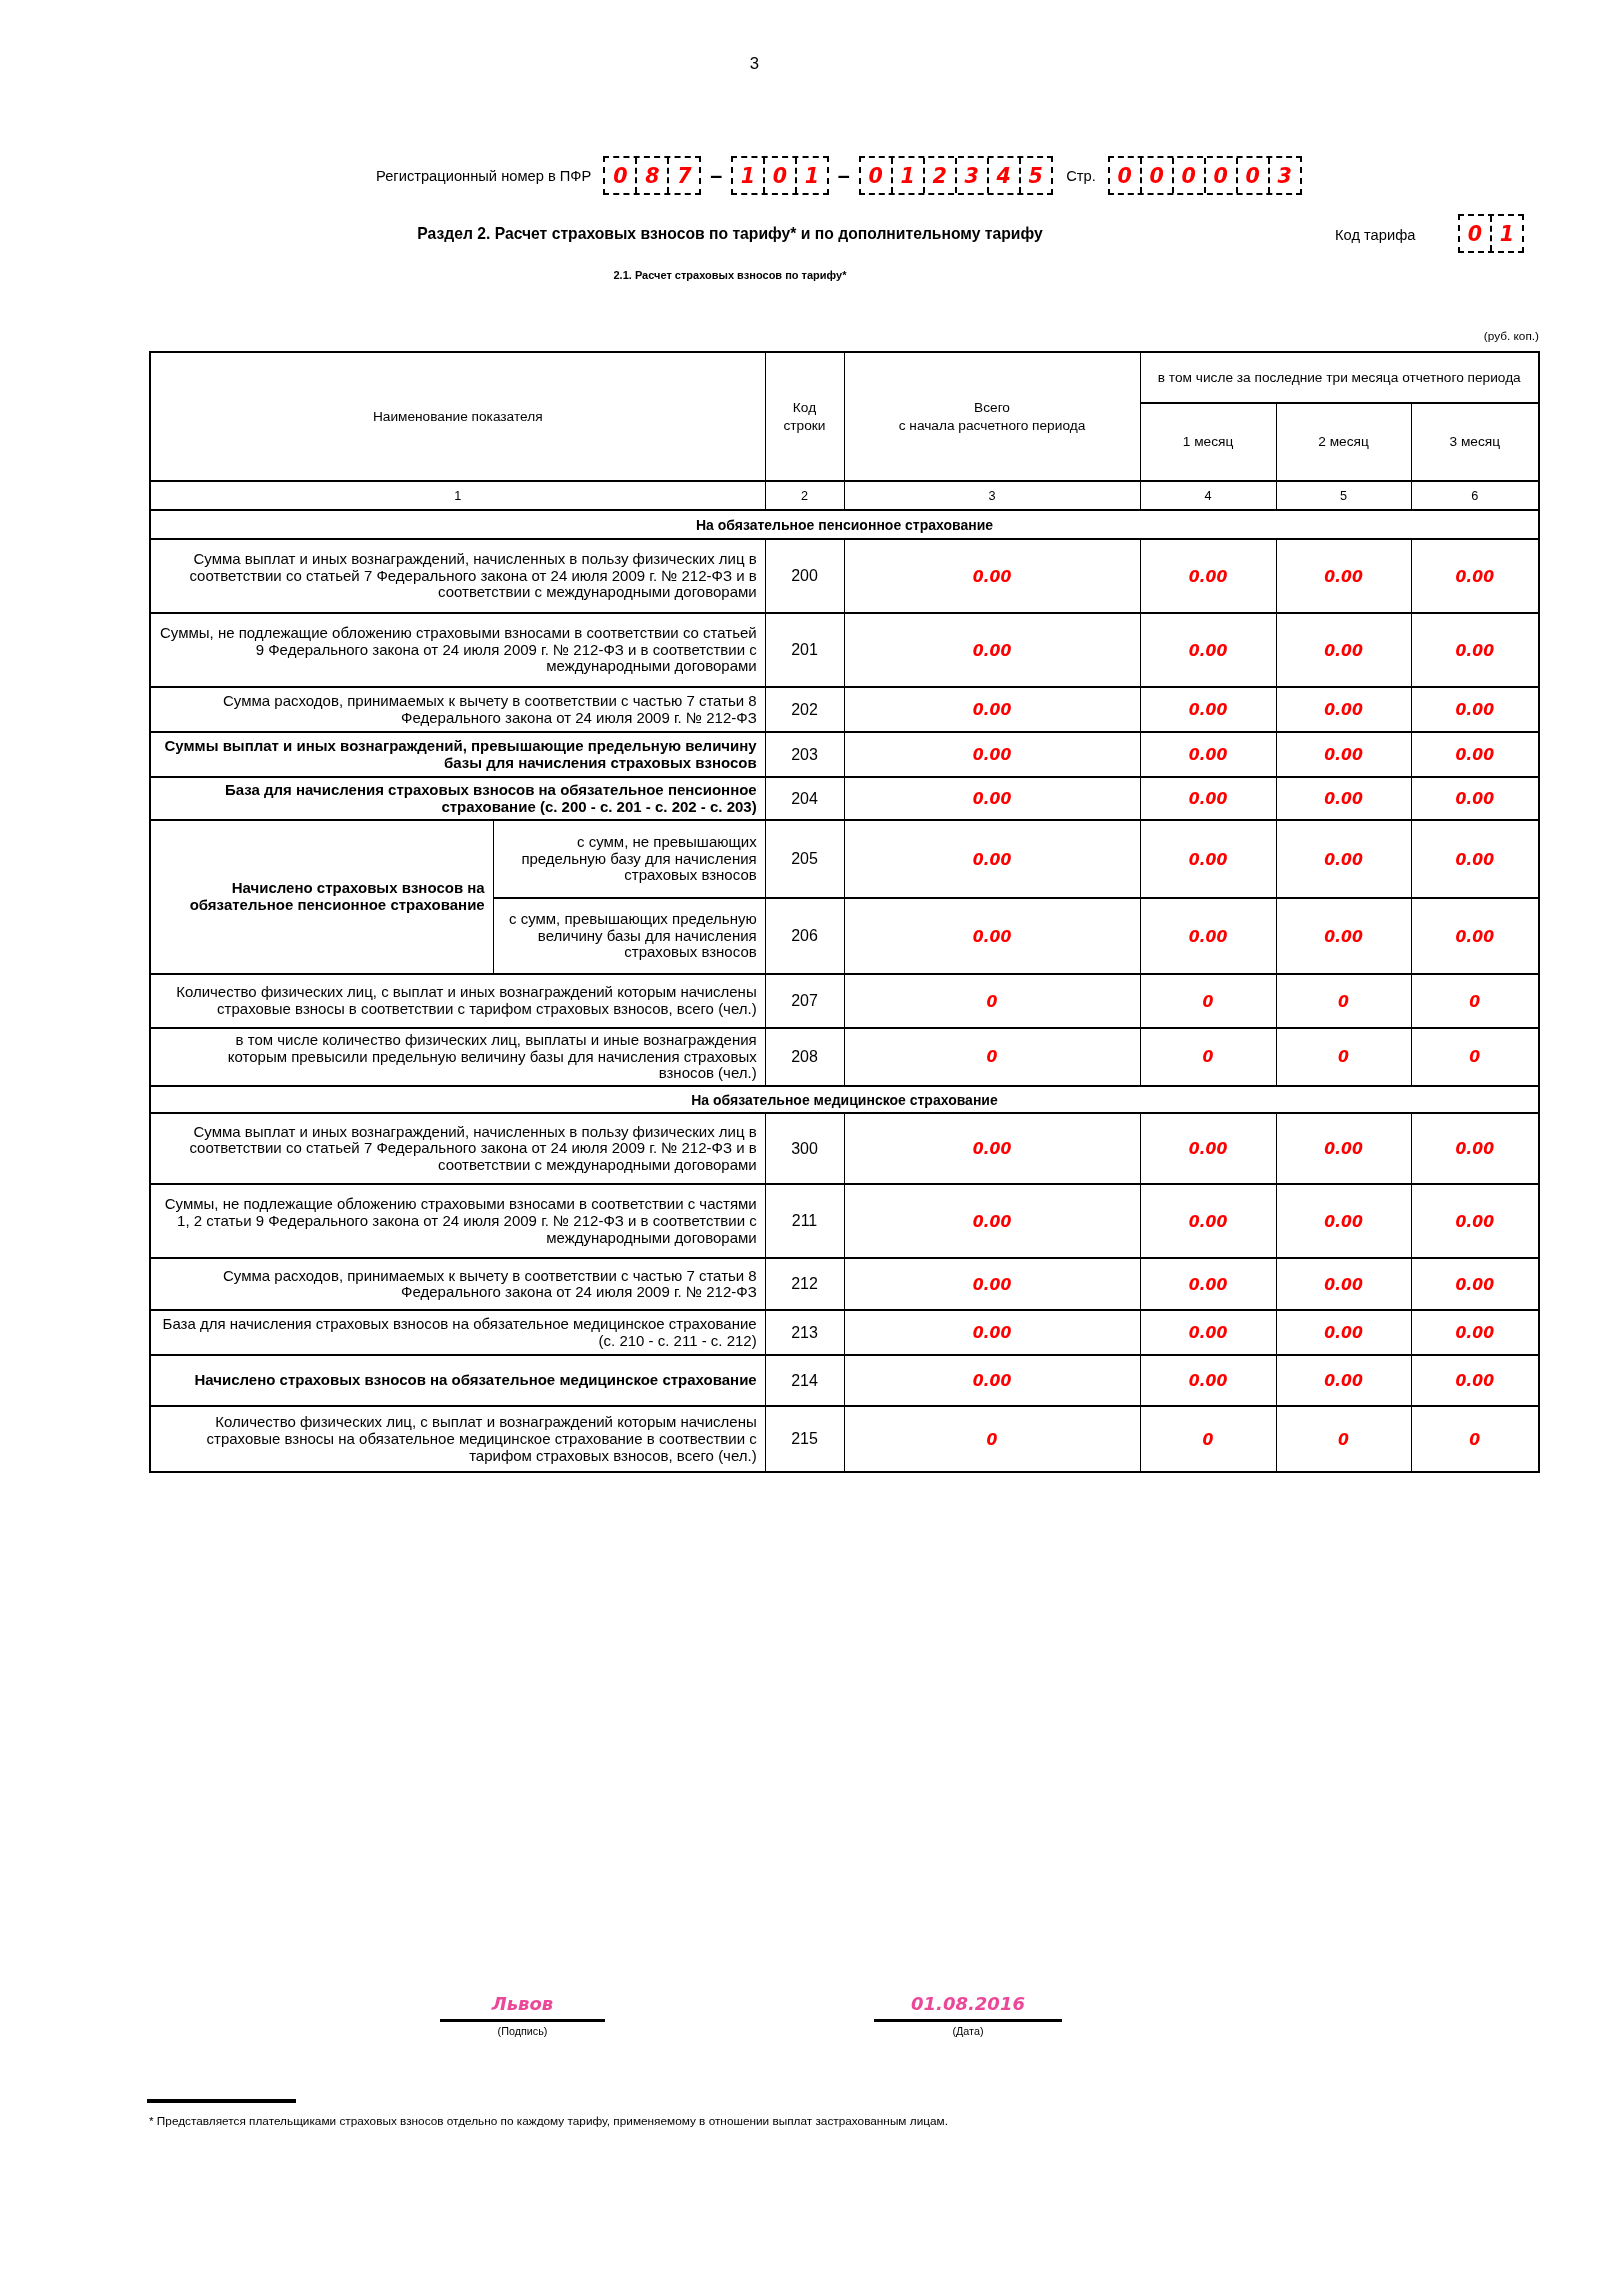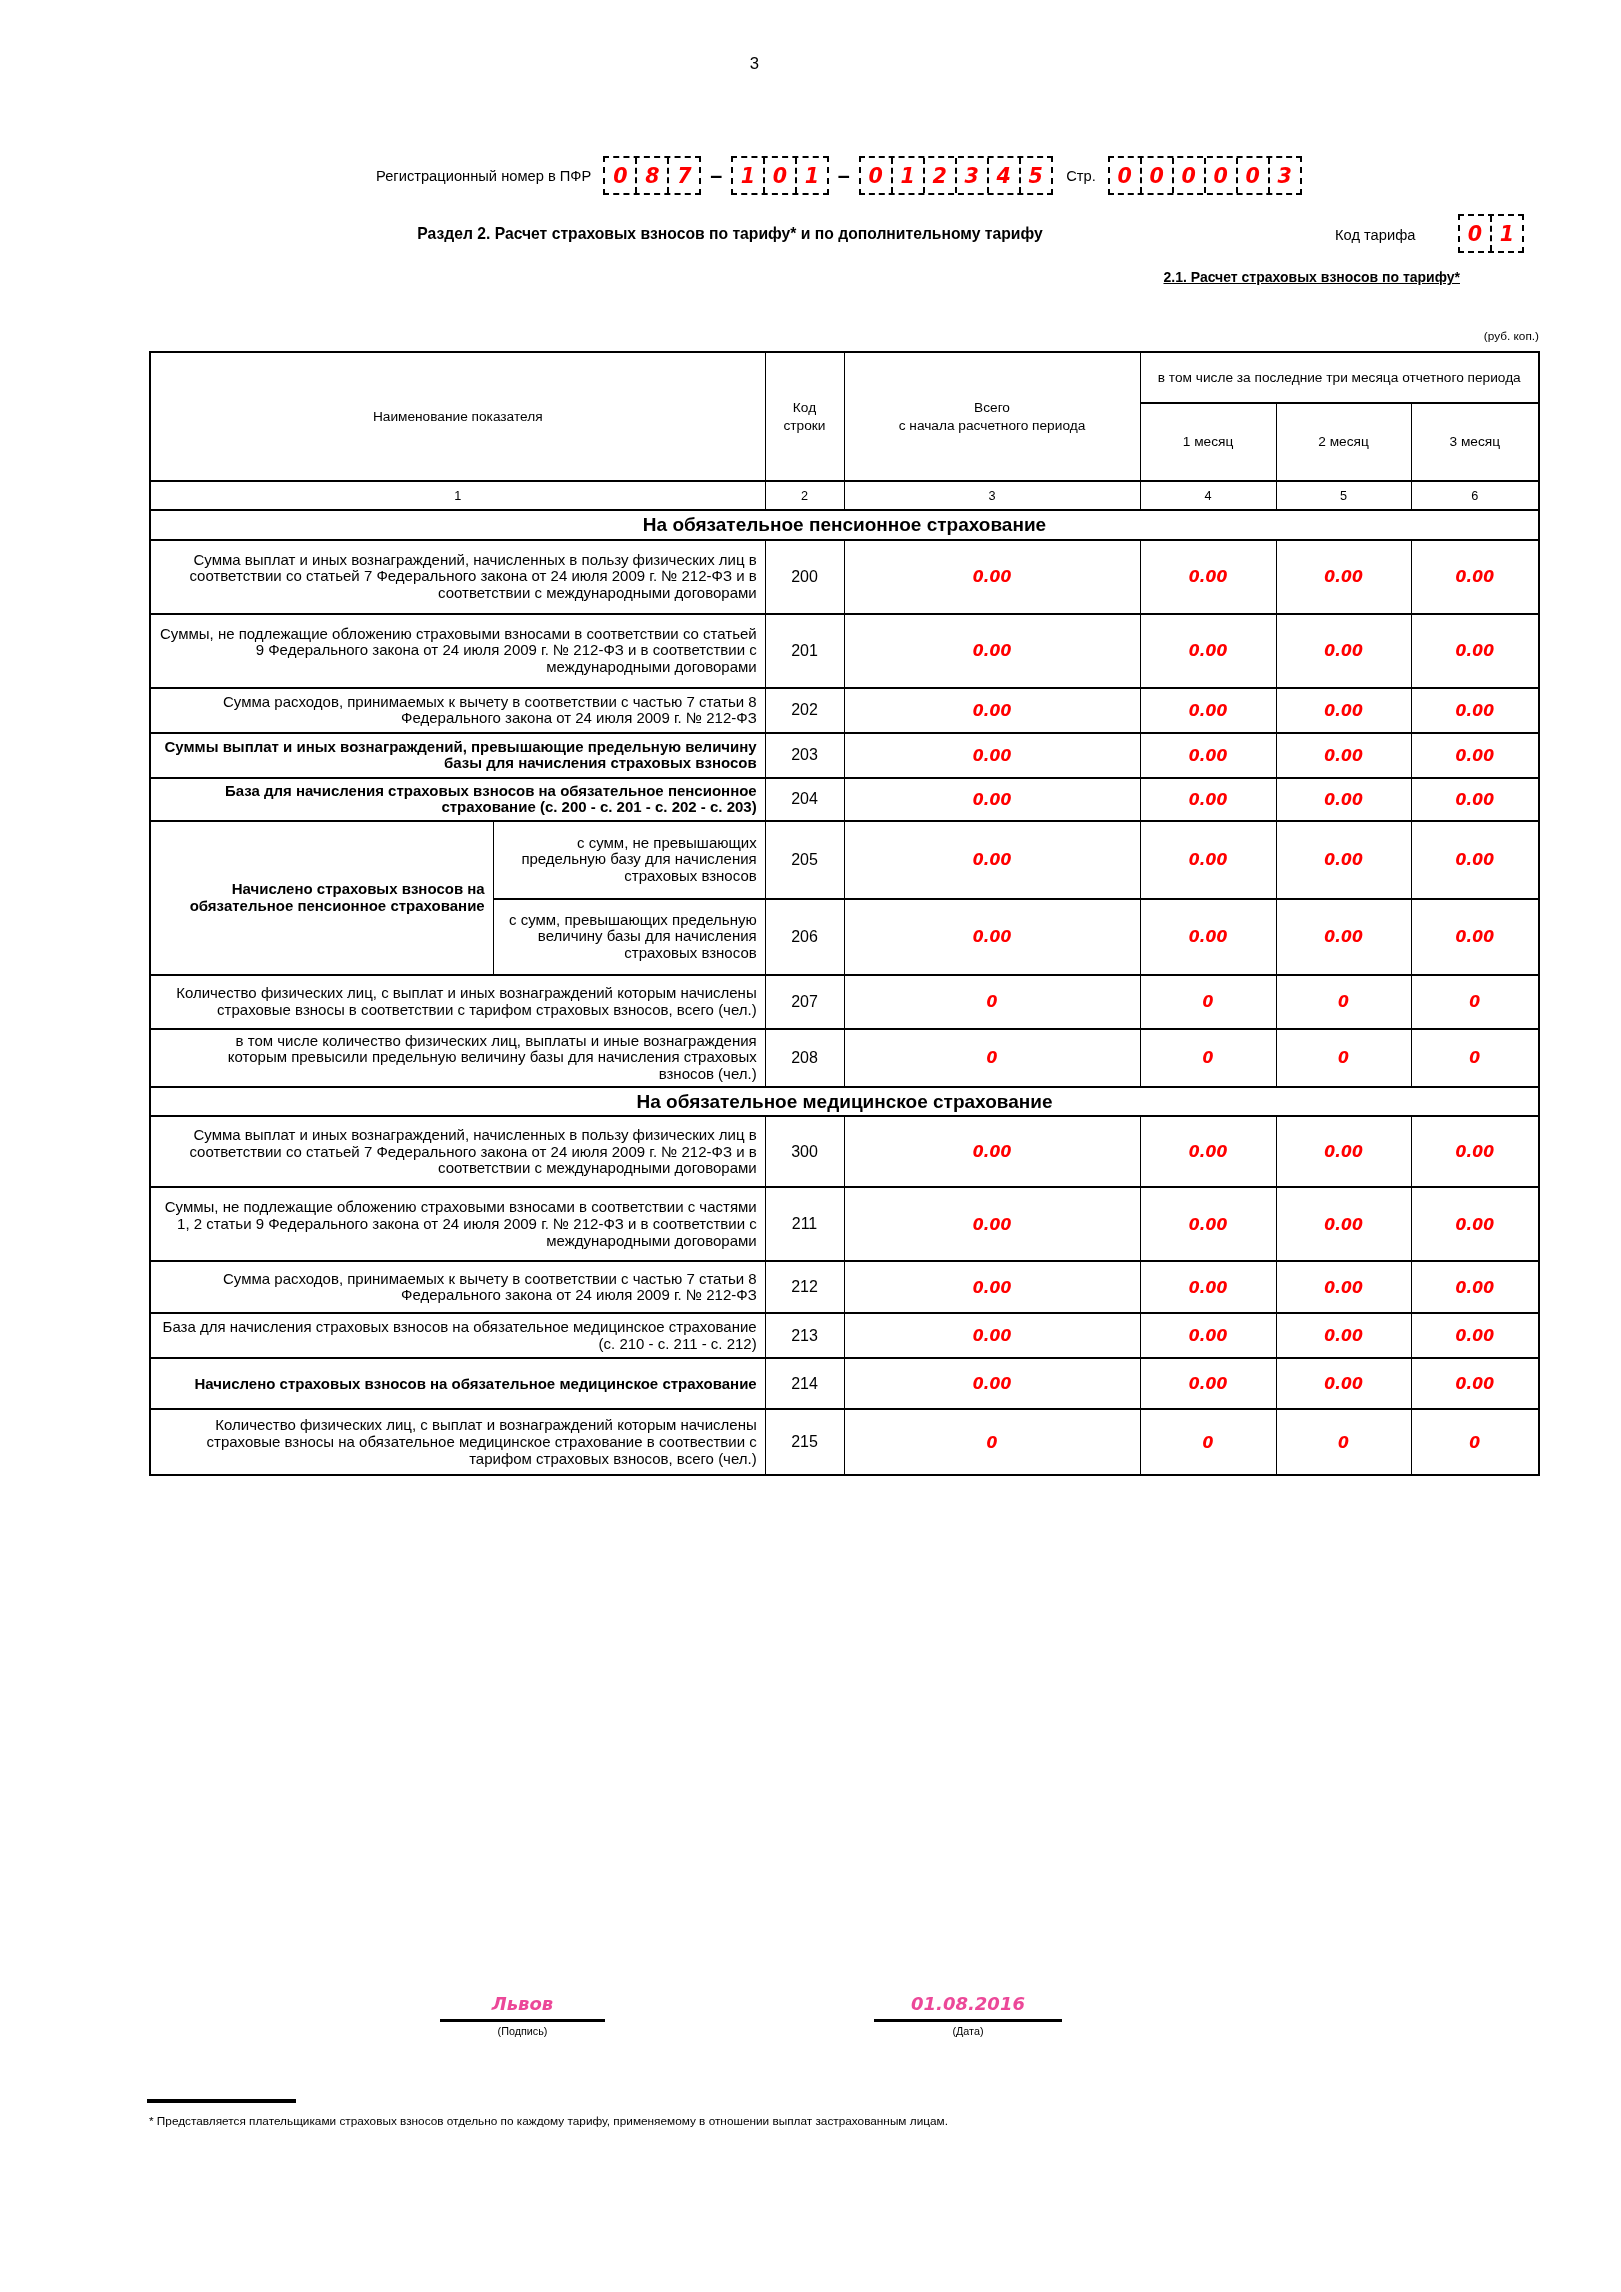--- a/index.html
+++ b/index.html
@@ -18,38 +18,38 @@
     border-left:2px dashed #000;
     color:#ff0000;font-weight:bold;font-style:italic;font-size:20.6px;
     font-family:"DejaVu Sans",sans-serif;
   }
   .digit-cell:first-child{border-left:none;}
   .dash-sep{font-size:21.6px;font-weight:bold;margin:0 8.8px;}
   .str-label{font-size:14.7px;margin:0 11.8px 0 13.7px;white-space:nowrap;}
 
   
   .section-title{position:absolute;top:225px;left:0;width:1460px;text-align:center;font-size:15.7px;font-weight:bold;}
-  .section-subtitle{position:absolute;top:269px;left:0;width:1460px;text-align:right;font-size:14px;font-weight:bold;text-decoration:underline;}
+  .section-subtitle{position:absolute;top:269px;left:0;width:1460px;text-align:center;font-size:11px;font-weight:bold;}
   .tariff-label{position:absolute;top:227px;left:1335px;font-size:14.7px;}
   .tariff-box{position:absolute;top:214px;left:1458px;}
   .rub-note{position:absolute;top:329px;left:1343px;width:196px;text-align:right;font-size:11.8px;}
 
   
   .main-table{
     position:absolute;top:351px;left:149px;width:1390px;
     border-collapse:collapse;table-layout:fixed;border:2.9px solid #000;
   }
   .main-table th,.main-table td{
     border:1px solid #000;border-top-width:2px;border-bottom-width:2px;
     padding:2.9px 7.8px;vertical-align:middle;
   }
   .main-table th{font-weight:normal;text-align:center;font-size:13.7px;line-height:1.3;}
   .num-row td{text-align:center;font-size:12.7px;padding:2px;border-top-width:2.9px;border-bottom-width:2.9px;}
   .sec-row td{
-    text-align:center;font-weight:bold;font-size:19px;
+    text-align:center;font-weight:bold;font-size:14px;
     border-top-width:2.9px;border-bottom-width:2.9px;
   }
   .lbl{font-size:15px;line-height:16.7px;text-align:right;}
   .lbl.bold{font-weight:bold;}
   .lbl.indent{padding-left:25.5px;}
   .group-lbl{font-weight:bold;border-bottom-width:2.9px;}
   .code-cell{text-align:center;font-size:16px;}
   .val{
     text-align:center;color:#ff0000;font-weight:bold;font-style:italic;font-size:15.7px;
     font-family:"DejaVu Sans",sans-serif;

